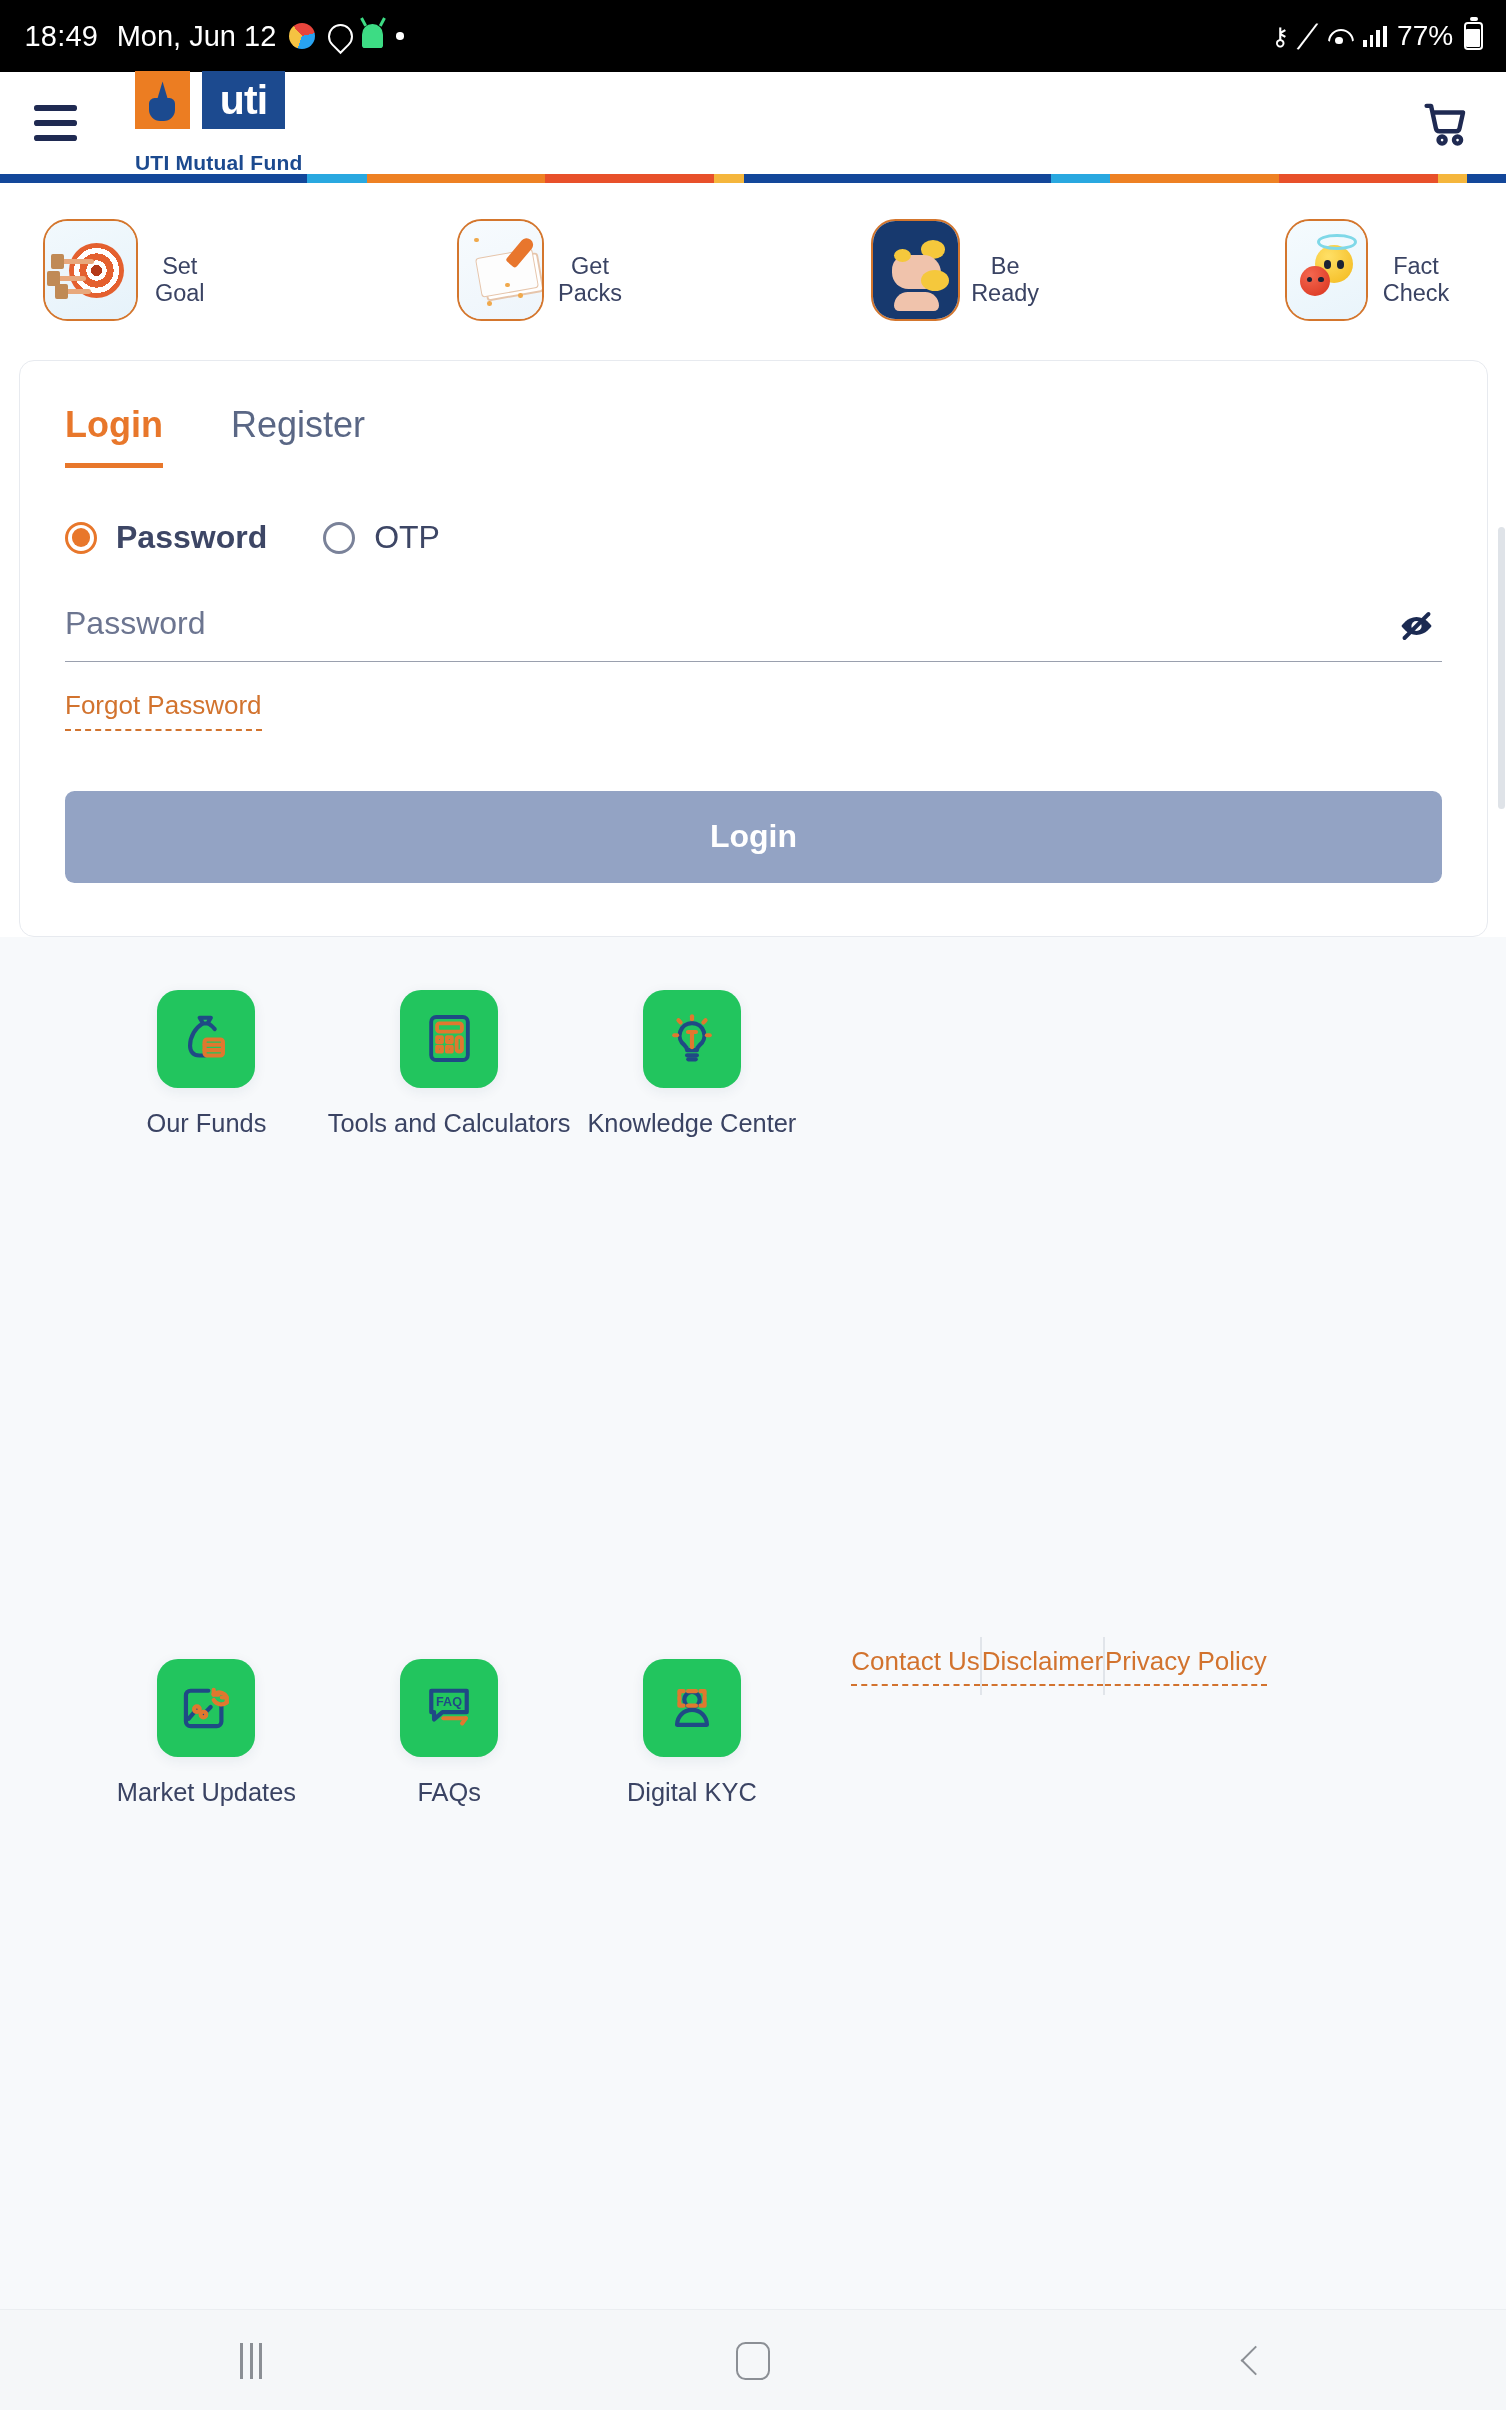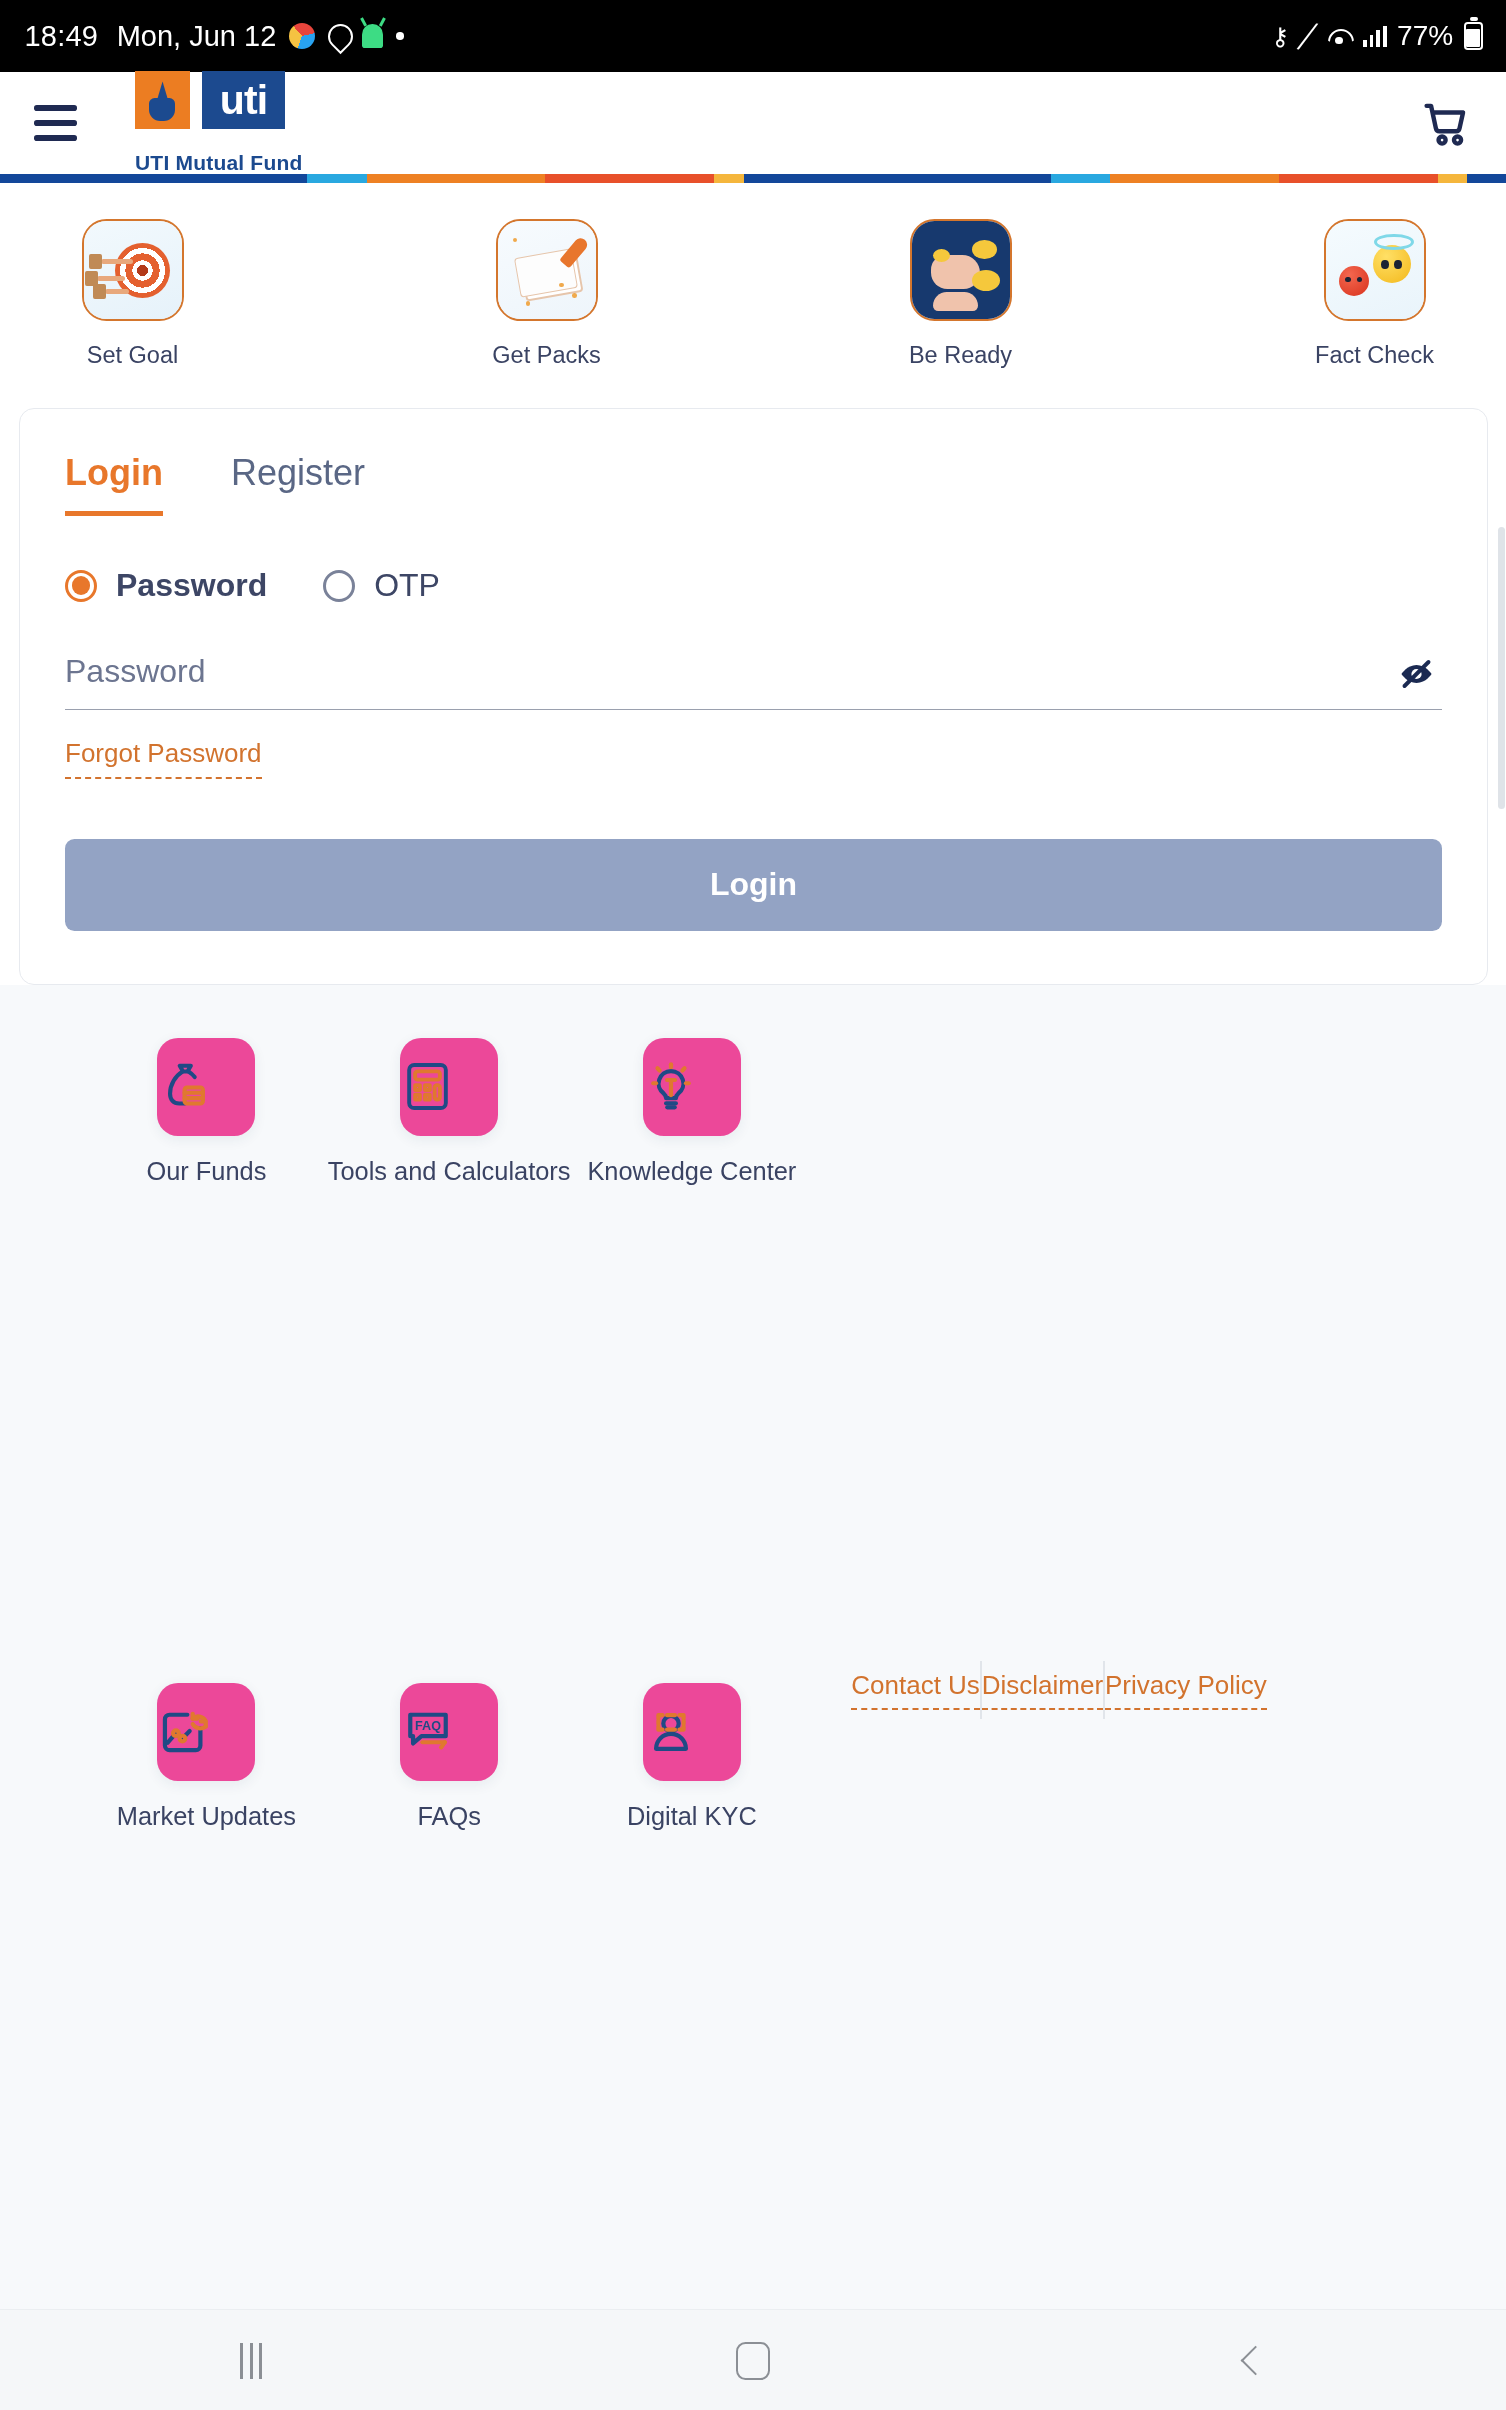--- a/index.html
+++ b/index.html
@@ -142,21 +142,21 @@
 
   
   .stripe { height: 8.5px; display:flex; flex:0 0 auto; }
   .stripe span { display:block; height:100%; }
 
   
   .quick-row {
     display:flex; padding: 36px 43px 24.5px 43px; flex:0 0 auto;
     justify-content: space-between;
   }
-  .quick-item { width: 179px; display:flex; flex-direction:column; align-items:center; cursor:pointer;justify-content:center; }
+  .quick-item { width: 179px; display:flex; flex-direction:row; align-items:center; cursor:pointer;justify-content:center; }
   .quick-thumb {
     width: 102px; height:102px; border:2.8px solid #d4762d; border-radius:24.5px;
     overflow:hidden; position:relative; background:#eef6fb;
   }
   .quick-label {
     margin-top: 21px; font-size: 23.5px; color:#3a4363; text-align:center;
     font-family:"Liberation Sans", sans-serif;
   }
 
   
@@ -300,23 +300,23 @@
     background: #f7f9fb;
     padding: 53px 85px 22.6px 85px;
     flex: 1 1 auto;
     display:flex; flex-direction:row;
   }
   .svc-grid {
     display:grid; grid-template-columns: repeat(3, 1fr); row-gap: 43px;
   }
   .svc { display:flex; flex-direction:column; align-items:center; cursor:pointer; }
   .svc-tile {
-    width: 98px; height: 98px; background:#ec4899; border-radius: 21px;
+    width: 98px; height: 98px; background:#22c55e; border-radius: 21px;
     box-shadow: 0 3.8px 13px rgba(30,50,90,.07);
-    display:flex; align-items:center; justify-content:flex-start;
+    display:flex; align-items:center; justify-content:center;
   }
   .svc-label { margin-top: 21px; font-size: 25.4px; color:#3a4363; text-align:center; }
 
   .footer-links {
     display:flex; align-items:center; justify-content:space-around;
     margin-top: 56px; padding: 0 38px;
   }
   .fl-item {
     color:#d2732e; font-size: 26px; cursor:pointer;
     border-bottom: 2.8px dashed #d2732e; padding-bottom: 7.5px;

